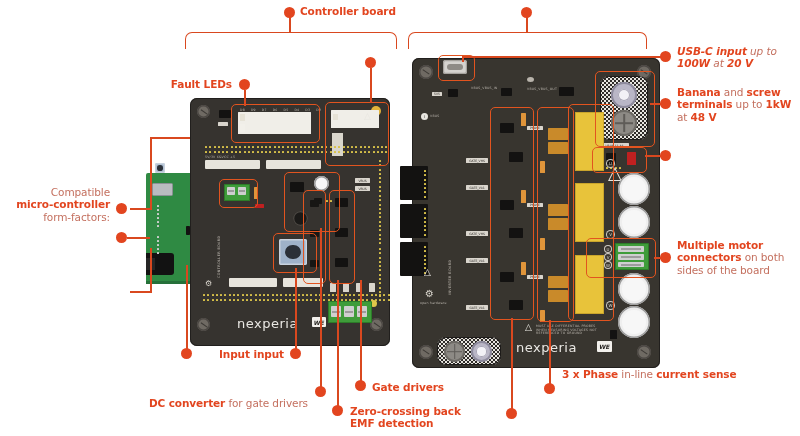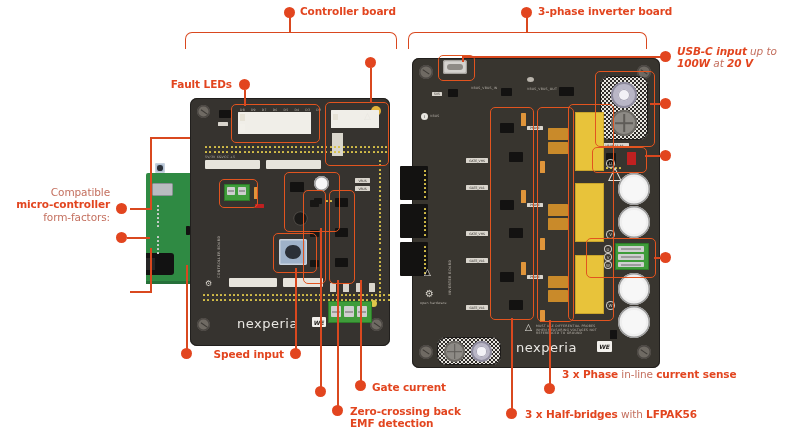--- a/index.html
+++ b/index.html
@@ -609,43 +609,45 @@
   <div class="bracket" style="left:408px;top:32px;width:237px;height:16px;"></div>
 
   <div class="lead v" style="left:289px;top:14px;height:19px;"></div>
   <div class="knob" style="left:284px;top:7px;"></div>
   <div class="callout" style="left:300px;top:5px;">
     <b>Controller board</b>
   </div>
 
   <div class="lead v" style="left:526px;top:14px;height:19px;"></div>
   <div class="knob" style="left:521px;top:7px;"></div>
-  <div class="callout" style="left:538px;top:5px;">
-    <b>3-phase inverter board</b>
-  </div>
 
   <div class="lead v" style="left:370px;top:68px;height:35px;"></div>
   <div class="knob" style="left:365px;top:57px;"></div>
 
   <div class="lead v" style="left:244px;top:90px;height:16px;"></div>
   <div class="knob" style="left:239px;top:79px;"></div>
   <div class="callout r" style="left:125px;top:78px;width:107px;">
     <b>Fault LEDs</b>
   </div>
 
   <div class="lead h" style="left:462px;top:56px;width:205px;"></div>
   <div class="lead v" style="left:462px;top:56px;height:6px;"></div>
   <div class="knob" style="left:660px;top:51px;"></div>
   <div class="callout" style="left:677px;top:45px;font-style:italic;">
     <span><b>USB-C input</b><span class="lite"> up to</span></span><br>
     <span><b>100W</b><span class="lite"> at </span><b>20 V</b></span>
   </div>
 
   <div class="lead h" style="left:650px;top:103px;width:17px;"></div>
   <div class="knob" style="left:660px;top:98px;"></div>
+  <div class="callout" style="left:677px;top:86px;">
+    <span><b>Banana</b><span class="lite"> and </span><b>screw</b></span><br>
+    <span><b>terminals</b><span class="lite"> up to </span><b>1kW</b></span><br>
+    <span><span class="lite">at </span><b>48 V</b></span>
+  </div>
 
   <div class="lead h" style="left:645px;top:155px;width:22px;"></div>
   <div class="knob" style="left:660px;top:150px;"></div>
 
   <div class="lead h" style="left:130px;top:208px;width:22px;"></div>
   <div class="lead v" style="left:150px;top:137px;height:72px;"></div>
   <div class="lead h" style="left:150px;top:137px;width:40px;"></div>
   <div class="knob" style="left:116px;top:203px;"></div>
   <div class="lead v" style="left:150px;top:248px;height:45px;"></div>
   <div class="lead h" style="left:130px;top:291px;width:22px;"></div>
@@ -653,54 +655,57 @@
   <div class="lead h" style="left:127px;top:237px;width:23px;"></div>
 
   <div class="callout r" style="left:0px;top:186px;width:110px;">
     <span class="lite">Compatible</span><br>
     <b>micro-controller</b><br>
     <span class="lite">form-factors:</span>
   </div>
 
   <div class="lead h" style="left:654px;top:257px;width:13px;"></div>
   <div class="knob" style="left:660px;top:252px;"></div>
+  <div class="callout" style="left:677px;top:239px;">
+    <b>Multiple motor</b><br>
+    <span><b>connectors</b><span class="lite"> on both</span></span><br>
+    <span class="lite">sides of the board</span>
+  </div>
 
   <div class="lead v" style="left:186px;top:265px;height:88px;"></div>
   <div class="knob" style="left:181px;top:348px;"></div>
 
   <div class="lead v" style="left:295px;top:268px;height:85px;"></div>
   <div class="knob" style="left:290px;top:348px;"></div>
   <div class="callout r" style="left:195px;top:348px;width:89px;">
-    <b>Speed input</b>
+    <b>Input input</b>
   </div>
 
   <div class="lead v" style="left:320px;top:228px;height:163px;"></div>
   <div class="knob" style="left:315px;top:386px;"></div>
   <div class="callout r" style="left:130px;top:385px;width:178px;">
     <br>
+    <span><b>DC converter</b><span class="lite"> for gate drivers</span></span>
   </div>
 
   <div class="lead v" style="left:360px;top:280px;height:105px;"></div>
   <div class="knob" style="left:355px;top:380px;"></div>
   <div class="callout" style="left:372px;top:381px;">
-    <b>Gate current</b>
+    <b>Gate drivers</b>
   </div>
 
   <div class="lead v" style="left:337px;top:280px;height:130px;"></div>
   <div class="knob" style="left:332px;top:405px;"></div>
   <div class="callout" style="left:350px;top:405px;">
     <b>Zero-crossing back</b><br>
     <b>EMF detection</b>
   </div>
 
   <div class="lead v" style="left:511px;top:318px;height:95px;"></div>
   <div class="knob" style="left:506px;top:408px;"></div>
-  <div class="callout" style="left:525px;top:408px;">
-    <span><b>3 x Half-bridges</b><span class="lite"> with </span><b>LFPAK56</b></span>
-  </div>
 
   <div class="lead v" style="left:549px;top:320px;height:68px;"></div>
   <div class="knob" style="left:544px;top:383px;"></div>
   <div class="callout" style="left:562px;top:368px;">
     <span><b>3 x Phase</b><span class="lite"> in-line </span><b>current sense</b></span>
   </div>
 
 </div>
 
 </body></html>

